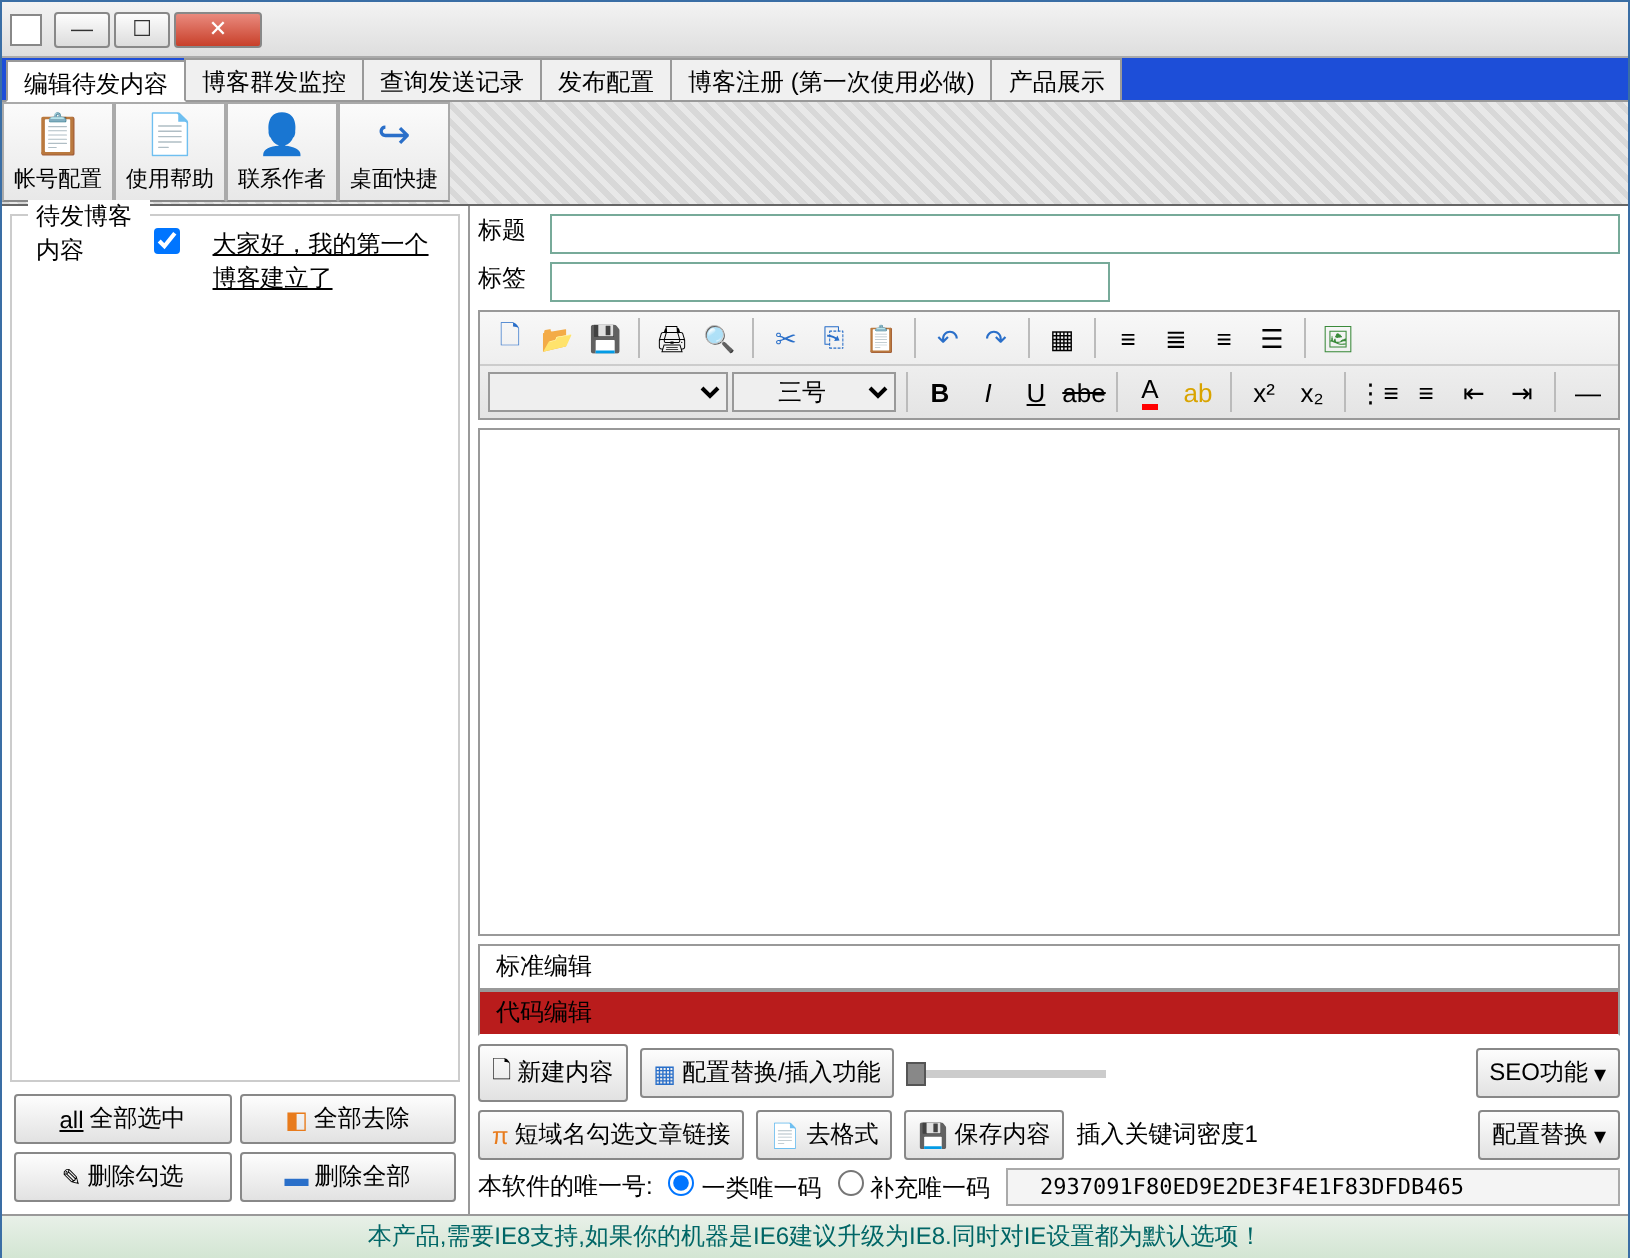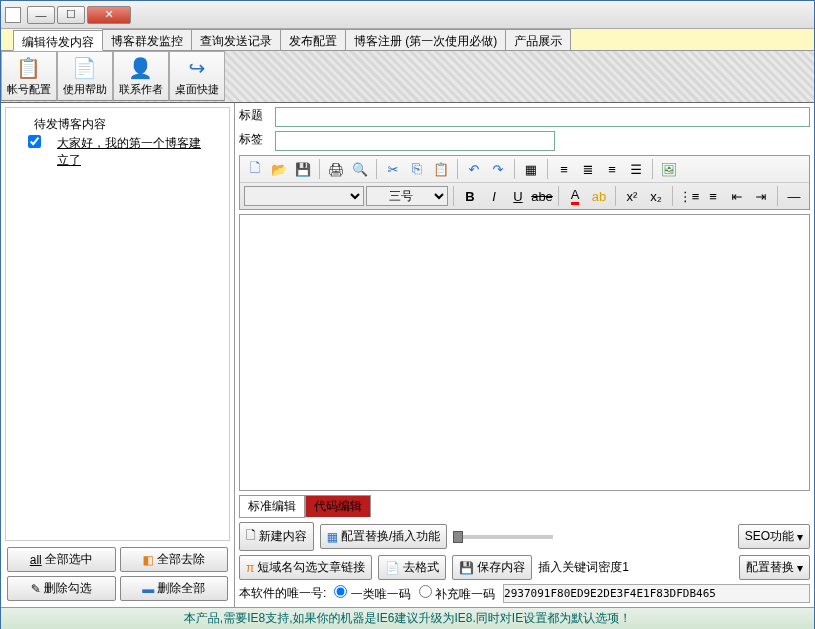--- a/index.html
+++ b/index.html
@@ -4,54 +4,54 @@
 <style>
 * { box-sizing: border-box; margin: 0; padding: 0; }
 body { font-family: "Microsoft YaHei", SimSun, Arial, sans-serif; font-size: 12px; background: #888; width: 815px; height: 629px; overflow: hidden; }
 .window { width: 815px; height: 629px; background: #fff; border: 1px solid #3a6ea5; box-shadow: 3px 3px 8px rgba(0,0,0,0.3); }
 .titlebar { height: 28px; background: linear-gradient(to bottom, #f3f3f3, #dedede); display: flex; align-items: center; padding: 0 4px; border-bottom: 1px solid #aaa; }
 .titlebar .appicon { width: 16px; height: 16px; border: 1px solid #888; background: #fff; margin-right: 6px; }
 .titlebar .title { flex: 1; font-size: 12px; color: #222; }
 .winbtns { display: flex; gap: 2px; }
 .winbtn { width: 28px; height: 18px; border: 1px solid #888; background: linear-gradient(to bottom,#fdfdfd,#dcdcdc); display:flex;align-items:center;justify-content:center;font-size:11px;color:#333;border-radius:2px; }
 .winbtn.close { background: linear-gradient(to bottom,#e98a7e,#c8402a); color:#fff; width:44px; }
-.tabs { height: 22px; display: flex; background: #fef9c3; border-bottom: 1px solid #999; padding-left: 12px; }
+.tabs { height: 22px; display: flex; background: #1d4ed8; border-bottom: 1px solid #999; padding-left: 2px; }
 .tab { padding: 3px 8px; border: 1px solid #999; border-bottom: none; background: #f0f0f0; margin-right: -1px; font-size: 12px; cursor: pointer; }
 .tab.active { background: #fff; border-bottom: 1px solid #fff; position: relative; top: 1px; }
 .toolbar { height: 52px; background: repeating-linear-gradient(45deg,#d8d8d8,#d8d8d8 3px,#e8e8e8 3px,#e8e8e8 6px); border-bottom: 1px solid #666; display: flex; }
 .toolbtn { width: 56px; height: 50px; background: linear-gradient(to bottom,#fbfbfb,#e8e8e8); border: 1px solid #aaa; border-bottom: 1px solid #888; display:flex;flex-direction:column;align-items:center;justify-content:center;gap:2px;cursor:pointer; }
 .toolbtn .ticon { font-size: 20px; }
 .toolbtn .tlbl { font-size: 11px; }
 .mainarea { display: flex; height: 504px; }
 .leftpane { width: 234px; border-right: 1px solid #999; display:flex;flex-direction:column; padding: 2px; }
-.groupbox { border: 1px solid #ccc; margin: 2px; padding: 20px; flex: 1; display:flex;flex-direction:column; }
+.groupbox { border: 1px solid #ccc; margin: 2px; padding: 4px; flex: 1; display:flex;flex-direction:row; }
 .grouplabel { font-size: 12px; background:#fff; padding: 0 4px; margin-top:-12px; width:fit-content; margin-left:4px; }
 .listitem { display:flex; align-items:flex-start; gap:16px; padding: 2px; font-size:12px;text-decoration:underline; }
 .leftbtns { display:grid; grid-template-columns:1fr 1fr; gap:4px; padding:4px; }
 .btn { border:1px solid #888; background:linear-gradient(to bottom,#fdfdfd,#e2e2e2); padding:3px 6px; font-size:12px; cursor:pointer; display:inline-flex;align-items:center;justify-content:center;gap:3px; border-radius:2px; }
 .rightpane { flex:1; display:flex;flex-direction:column; padding:4px; gap:4px; }
 .formrow { display:flex; gap:6px; }
 .formrow label { width:30px; font-size:12px; }
 .formrow input[type=text] { flex:1; border:1px solid #7a9; padding:2px; font-size:12px; height:20px; }
 .hint { font-size:11px; color:#333; margin-left:4px; }
 .editor-toolbar { border:1px solid #999; background:linear-gradient(to bottom,#f8f8f8,#e4e4e4); }
 .et-row { display:flex; align-items:center; padding:2px 4px; gap:2px; border-bottom:1px solid #ccc; }
 .et-row:last-child { border-bottom:none; }
 .ebtn { width:22px; height:22px; border:1px solid transparent; display:flex;align-items:center;justify-content:center;font-size:13px;cursor:pointer; }
 .sep { width:1px; height:20px; background:#bbb; margin:0 3px; }
 .fontsel { border:1px solid #999; padding:1px 18px; font-size:12px; height:20px; }
 .editor-area { flex:1; border:1px solid #999; background:#fff; min-height:230px; }
-.editor-tabs { display:flex; gap:0; }
+.editor-tabs { display:flex; gap:0;flex-direction:column; }
 .etab { padding:2px 8px; border:1px solid #999; background:#fff; font-size:12px; cursor:pointer; }
 .etab.active { background:#b91c1c; border-bottom:1px solid #fff; }
 .bottomrow { display:flex; align-items:center; gap:6px; flex-wrap:nowrap; }
 .slider { width:100px; height:4px; background:#ccc; position:relative; }
 .slider .thumb { position:absolute; left:0; top:-4px; width:10px; height:12px; background:#888; border:1px solid #555; }
 .radio-row { display:flex; align-items:center; gap:8px; font-size:12px; }
-.serial { flex:1; border:1px solid #aaa; background:#f4f4f4; padding:2px 0; font-size:11px; font-family:monospace; }
+.serial { flex:1; border:1px solid #aaa; background:#f4f4f4; padding:2px 16px; font-size:11px; font-family:monospace; }
 .footer { height:25px; background:linear-gradient(to bottom,#e8f0e8,#d0e4d0); border-top:1px solid #999; text-align:center; font-size:12px; color:#066; line-height:20px; }
 .ic-blue { color:#2a6fc9; }
 .ic-orange { color:#e87b1c; }
 .ic-red { color:#c33; }
 .ic-green { color:#3a8a3a; }
 .ic-yel { color:#d9a400; }
 </style>
 </head>
 <body>
 

